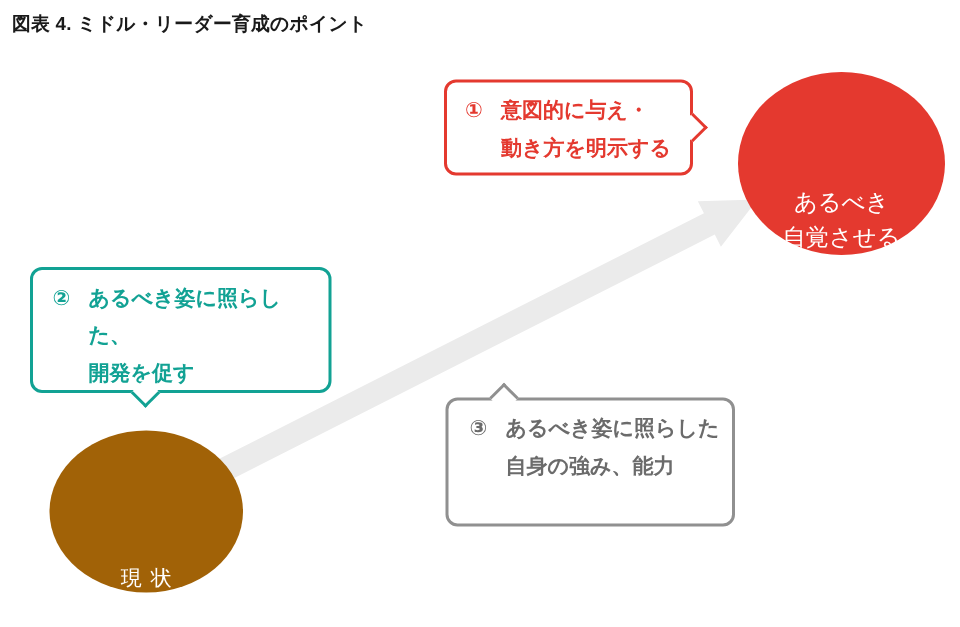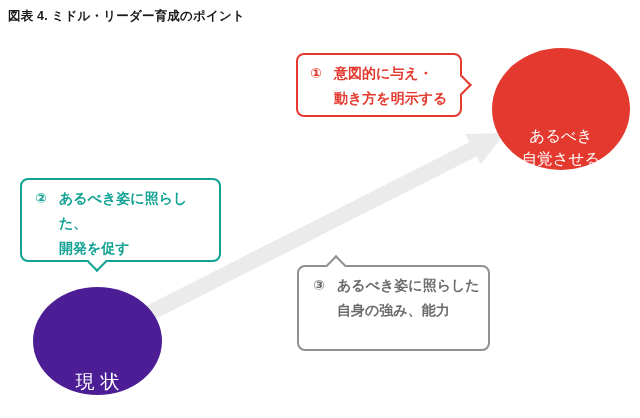--- a/index.html
+++ b/index.html
@@ -106,22 +106,22 @@
   .node-goal {
     left: 492px; top: 48px;
     width: 138px; height: 122px;
     background: #e4392f;
     font-size: 15.5px;
     line-height: 23px;
   }
   .node-current {
     left: 33px; top: 287px;
     width: 129px; height: 108px;
-    background: #4c1d95;
-    font-size: 19px;
+    background: #a16207;
+    font-size: 14px;
     letter-spacing: 6px;
     padding-left: 6px;
     box-sizing: border-box;
   }
 </style>
 </head>
 <body>
 
 <div class="stage">
 

